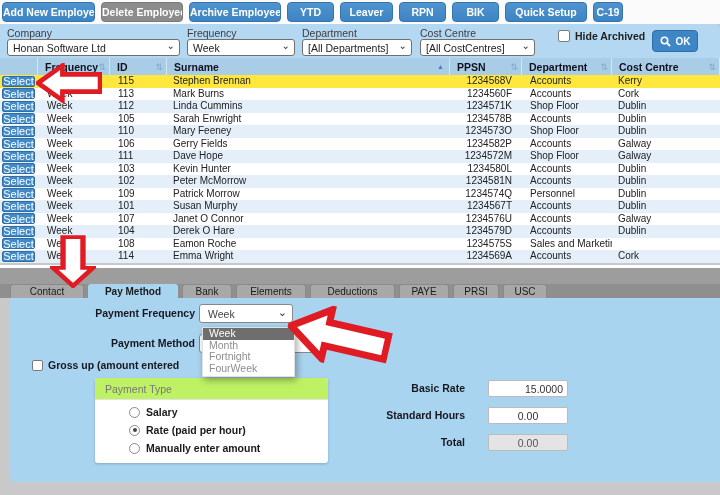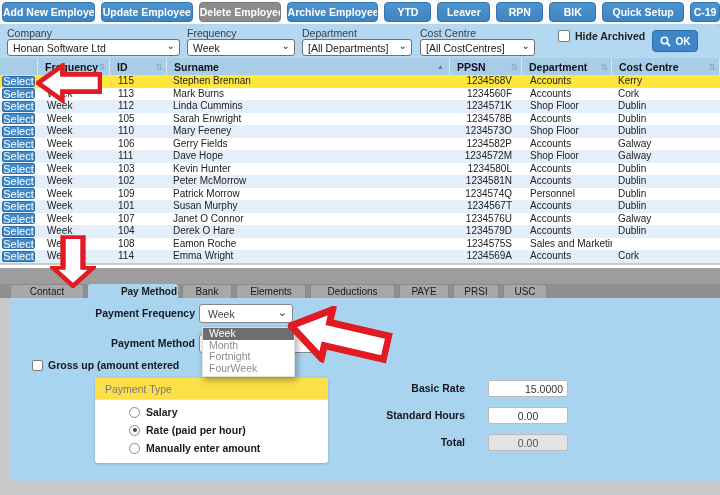--- a/index.html
+++ b/index.html
@@ -51,39 +51,39 @@
 
   .grayband { position:absolute; left:0; top:265px; width:720px; height:19px; background:#9d9d9d;
               border-top:3px solid #fff; }
 
   
   .tabs { position:absolute; left:0; top:284px; width:720px; height:14px; background:#8f8f8f;
           display:flex; gap:4px; padding-left:10px; }
   .tab { background:#a8a8a8; color:#1a1a1a; font-size:10px; height:14px; line-height:14px;
          text-align:center; border-radius:3px 3px 0 0; border:1px solid #8a8a8a; border-bottom:none;
          cursor:pointer; }
-  .tab.active { background:#a9d4f0; border-color:#a9d4f0; font-weight:bold;text-align:right; }
+  .tab.active { background:#a9d4f0; border-color:#a9d4f0; font-weight:bold; }
 
   
   .panel { position:absolute; left:10px; top:298px; width:718px; height:184px; background:#a9d4f0;
            border-radius:0 0 6px 6px; }
   .p-label { position:absolute; font-size:10.5px; font-weight:bold; color:#17171f; text-align:right; }
   .p-sel { position:absolute; background:#fff; border:1px solid #888; border-radius:3px; height:19px;
            font-size:10.5px; color:#444; display:flex; align-items:center; padding:0 16px 0 8px; }
   .p-sel::after { content:"⌄"; position:absolute; right:5px; top:1px; font-size:11px; color:#333; }
   .popup { position:absolute; left:192px; top:29px; width:93px; background:#fff; z-index:6;
            box-shadow:2px 3px 7px rgba(0,0,0,.35); border:1px solid #e0e0e0; padding-bottom:2px; }
   .popup .opt { font-size:10.5px; height:11.5px; line-height:11.5px; padding-left:6px; color:#8e8e8e;
                 cursor:pointer; }
   .popup .opt.hl { background:#6e6e6e; color:#fff; }
   .grossup { position:absolute; left:22px; top:61px; display:flex; gap:5px; align-items:center;
              font-size:10.5px; font-weight:bold; color:#17171f; white-space:nowrap; z-index:1; }
   .pt-box { position:absolute; left:85px; top:80px; width:233px; height:85px; background:#fff;
             border-radius:3px; box-shadow:0 1px 3px rgba(0,0,0,.2); }
-  .pt-head { height:22px; background:#fde047; border-bottom:1px solid #e2e2e2; border-radius:3px 3px 0 0;
+  .pt-head { height:22px; background:#bef264; border-bottom:1px solid #e2e2e2; border-radius:3px 3px 0 0;
              font-size:10.5px; color:#76767e; line-height:22px; padding-left:10px; }
   .pt-opt { display:flex; align-items:center; gap:6px; font-size:10.5px; font-weight:bold; color:#1a1a1a;
             margin:6px 0 0 10px; cursor:pointer;padding-left:24px; }
   .radio { width:11px; height:11px; border:1px solid #8a8a8a; border-radius:50%; background:#fff;
            position:relative; flex:0 0 auto; }
   .radio.checked::after { content:""; position:absolute; left:2.5px; top:2.5px; width:4px; height:4px;
                           border-radius:50%; background:#444; }
   .field-label { position:absolute; left:330px; width:125px; text-align:right; font-size:10.5px;
                  font-weight:bold; color:#17171f; }
   .field-input { position:absolute; left:478px; width:80px; height:17px; background:#fff;
@@ -94,21 +94,20 @@
   
   .arrow { position:absolute; z-index:20; pointer-events:none; }
 </style>
 </head>
 <body>
 
 <div id="app">
 
   <div class="toolbar" id="toolbar">
       <button class="tb-btn" style="width: 93px;">Add New Employee</button>
-      <button class="tb-btn" style="width: 92px;">Update Employee</button>
       <button class="tb-btn active" style="width: 82px;">Delete Employee</button>
       <button class="tb-btn" style="width: 92px;">Archive Employee</button>
       <button class="tb-btn" style="width: 47px;">YTD</button>
       <button class="tb-btn" style="width: 53px;">Leaver</button>
       <button class="tb-btn" style="width: 47px;">RPN</button>
       <button class="tb-btn" style="width: 47px;">BIK</button>
       <button class="tb-btn" style="width: 82px;">Quick Setup</button>
       <button class="tb-btn" style="width: 30px;">C-19</button>
     </div>
 

